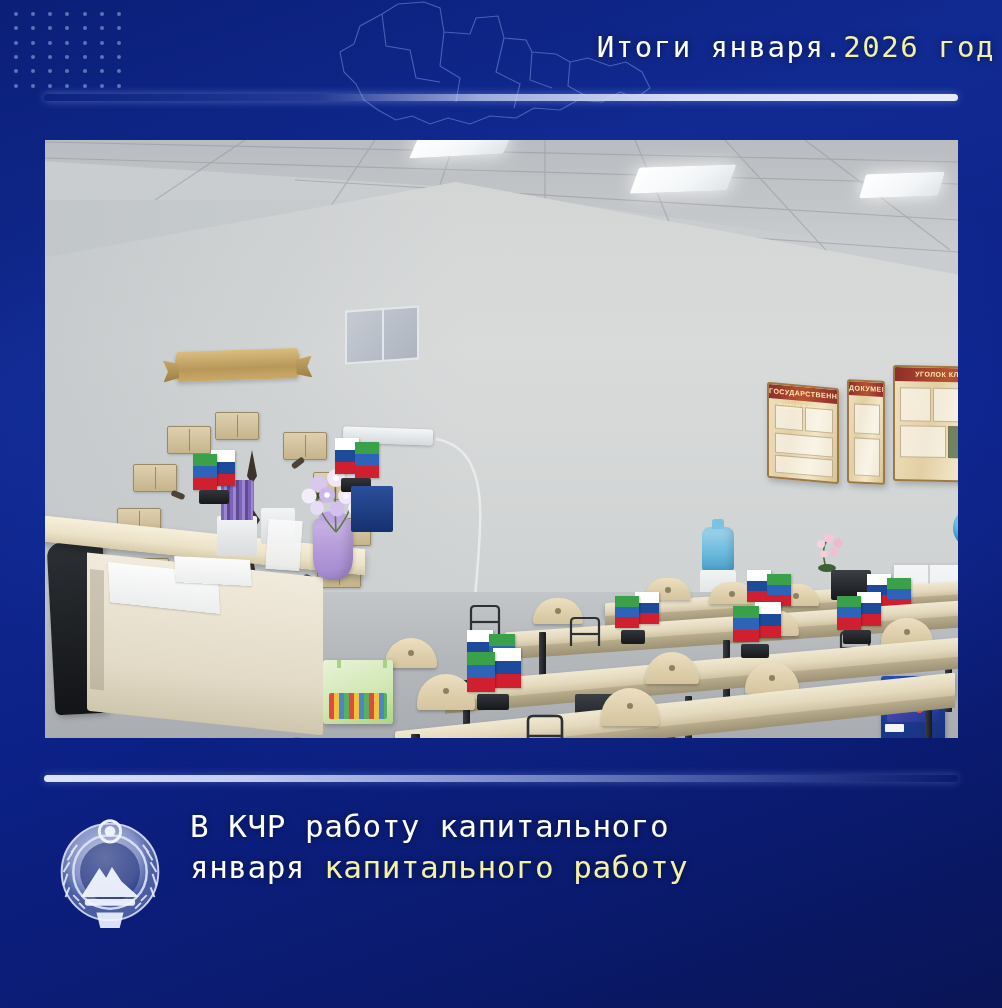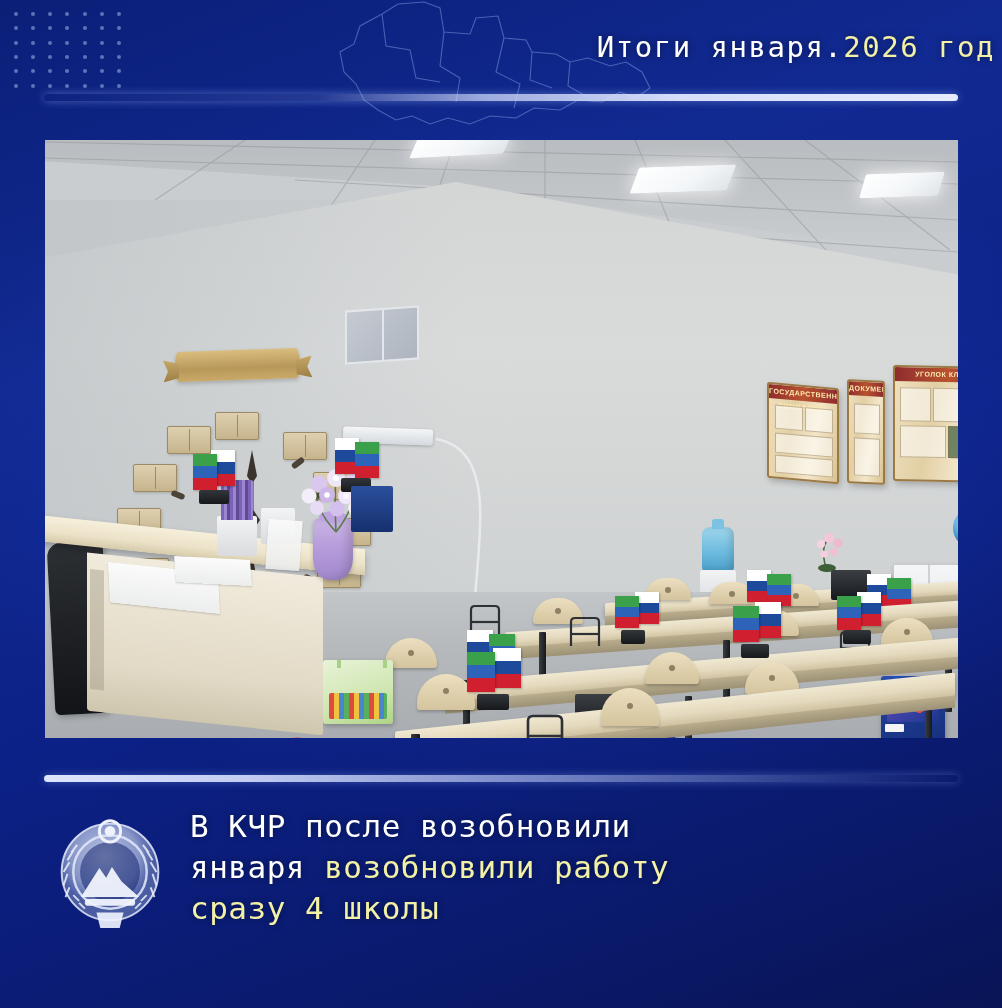--- a/index.html
+++ b/index.html
@@ -841,23 +841,20 @@
 
       <path d="M30 88 L49 58 L56 68 L62 57 L72 72 L90 88 Z" fill="#f1f4fd" opacity=".95"></path>
       <rect x="34" y="90" width="52" height="7" rx="3" fill="#f1f4fd" opacity=".95"></rect>
 
       <path d="M46 104 L74 104 L70 120 L50 120 Z" fill="#eef2fd" opacity=".92"></path>
     </svg>
   </div>
 
   <div class="caption">
     <span class="line">
-      <span class="w">В КЧР после возобновили</span>
+      <span class="w">В КЧР работу капитального</span>
     </span>
     <span class="line">
-      <span class="w">января </span><span class="y">возобновили работу</span>
-    </span>
-    <span class="line">
-      <span class="y">сразу 4 школы</span>
+      <span class="w">января </span><span class="y">капитального работу</span>
     </span>
   </div>
 
 </div>
 
 </body></html>

